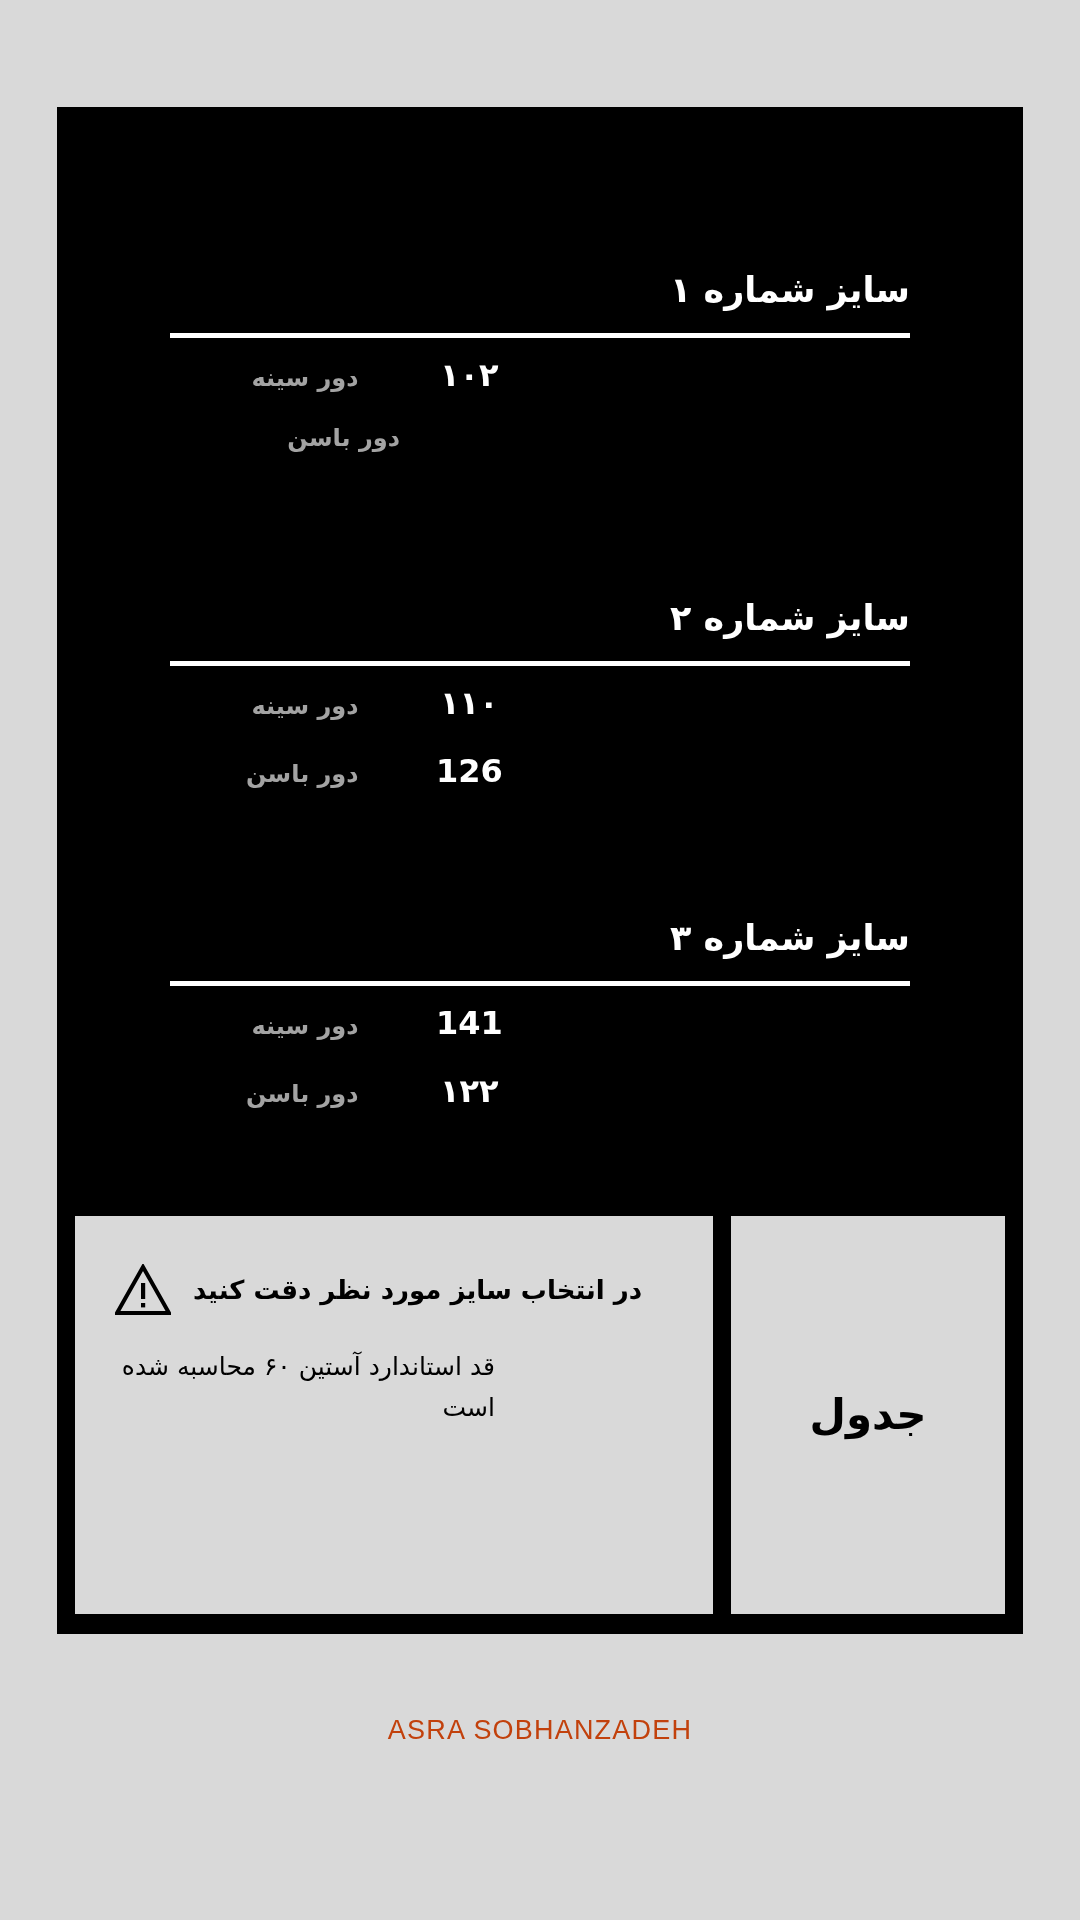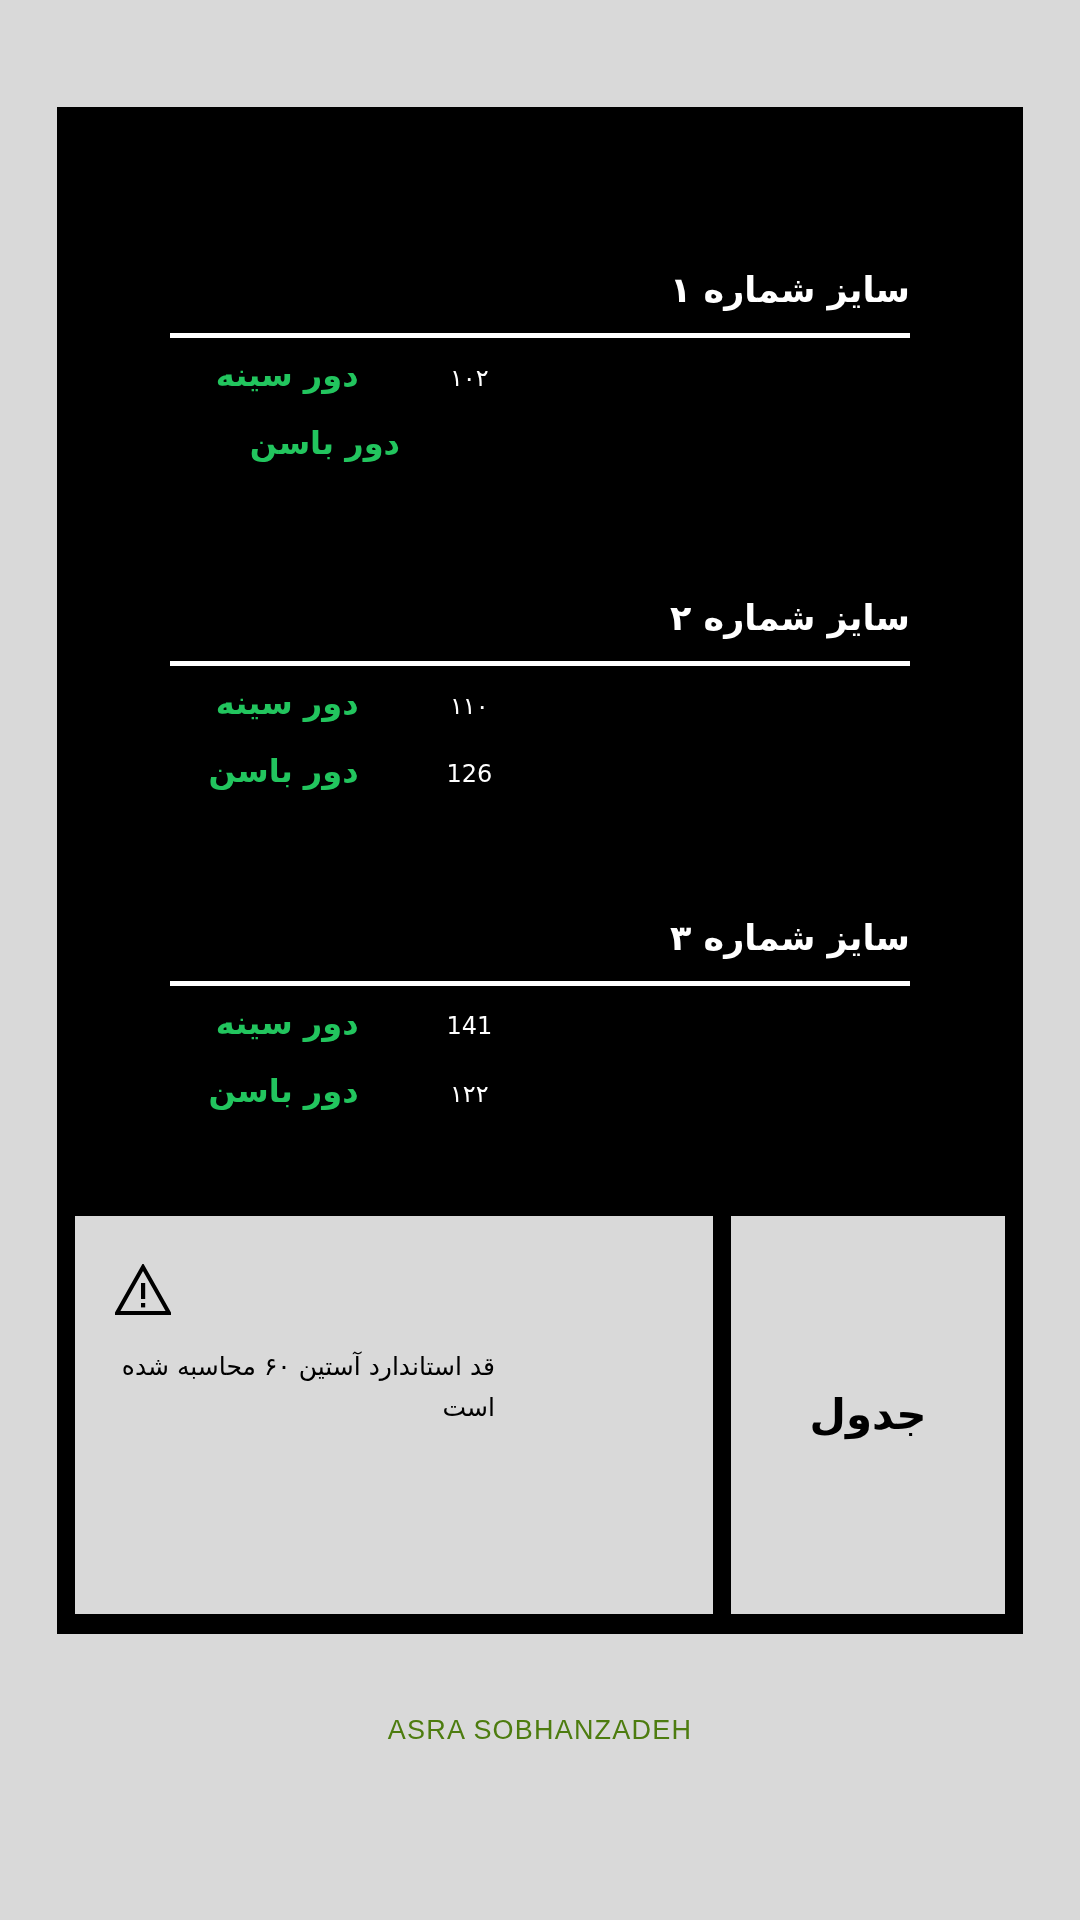--- a/index.html
+++ b/index.html
@@ -67,31 +67,31 @@
 
   .row {
     display: flex;
     flex-direction: row-reverse;
     justify-content: flex-start;
     align-items: baseline;
     height: 68px;
   }
 
   .row .label {
-    color: #22c55e;
-    font-size: 32px;
+    color: #a3a3a3;
+    font-size: 24px;
     font-weight: 700;
     width: 230px;
     text-align: right;
   }
 
   .row .value {
     color: #ffffff;
-    font-size: 24px;
-    font-weight: 400;
+    font-size: 32px;
+    font-weight: 700;
     width: 270px;
     text-align: center;
     margin-right: 330px;
     direction: ltr;
     unicode-bidi: embed;
   }
 
   
   .bottom {
     position: absolute;
@@ -167,21 +167,21 @@
   
   .footer {
     position: absolute;
     left: 0;
     right: 0;
     top: 1715px;
     text-align: center;
     font-family: "Liberation Sans", sans-serif;
     font-size: 27px;
     letter-spacing: 1.2px;
-    color: #4d7c0f;
+    color: #c2410c;
     direction: ltr;
   }
 </style>
 </head>
 <body>
 
 <div class="card">
 
   <div class="table-area">
 
@@ -239,20 +239,21 @@
       </div>
     </div>
 
     <div class="panel panel-note">
       <div class="note-head">
         <svg class="warn-icon" viewBox="0 0 56 52">
           <path d="M28 3 L54 49 L2 49 Z" fill="none" stroke="#000" stroke-width="4" stroke-linejoin="miter"></path>
           <rect x="26" y="19" width="4.2" height="16" fill="#000"></rect>
           <rect x="26" y="39" width="4.2" height="4.4" fill="#000"></rect>
         </svg>
+        <div class="head-text">در انتخاب سایز مورد نظر دقت کنید</div>
       </div>
       <div class="note-body">قد استاندارد آستین ۶۰ محاسبه شده است</div>
     </div>
 
   </div>
 
 </div>
 
 <div class="footer">ASRA SOBHANZADEH</div>
 

